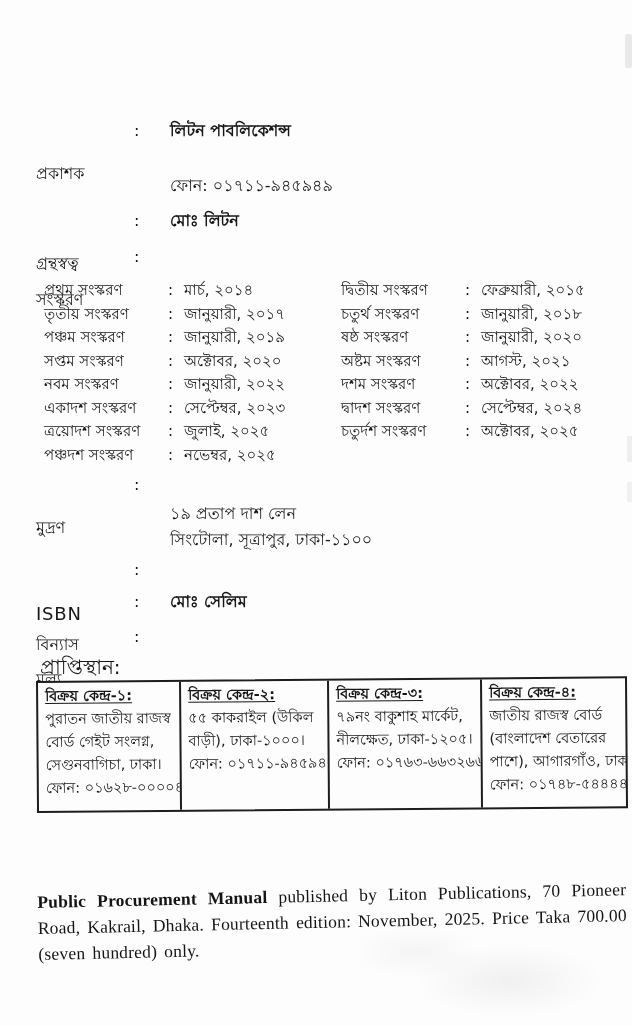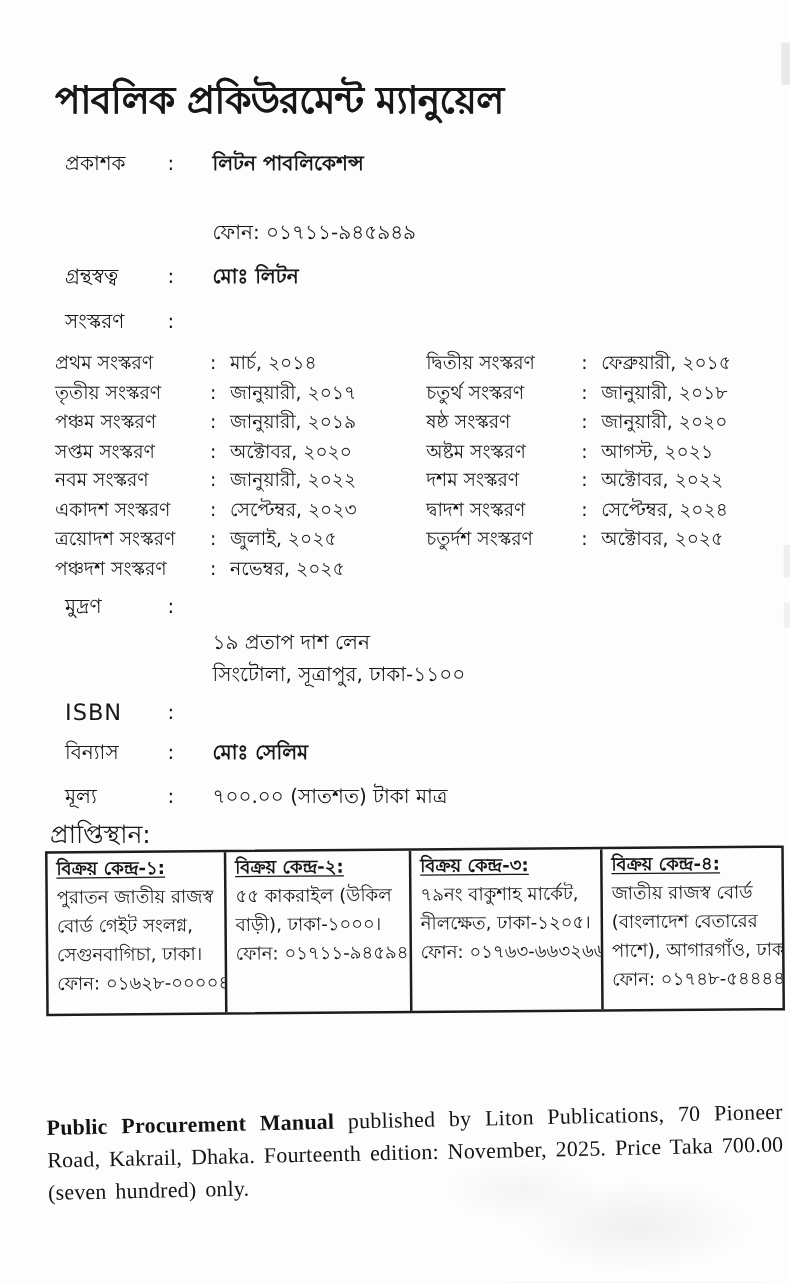--- a/index.html
+++ b/index.html
@@ -7,21 +7,21 @@
     position:relative;width:632px;height:1026px;background:#fdfdfd;
     overflow:hidden;color:#171717;
     font-family:"DejaVu Sans","Liberation Sans",sans-serif;
   }
   .bn{font-size:16px;line-height:22px;white-space:nowrap;}
   .title{
     position:absolute;left:44px;top:62px;font-size:30px;line-height:38px;
     font-weight:700;letter-spacing:-0.5px;white-space:nowrap;
   }
   .frow{position:absolute;left:0;top:0;width:632px;height:23px;}
-  .flabel{position:absolute;left:52px;}
+  .flabel{position:absolute;left:36px;margin-top:43px;}
   .fcolon{position:absolute;left:134px;}
   .fvalue{position:absolute;left:170px;}
   .bv{font-weight:700;text-align:right;}
   .latin{font-size:18px;letter-spacing:0.8px;}
   .isbnval{font-size:17px;letter-spacing:1.2px;}
   
   .ed{position:absolute;left:44px;width:588px;height:23px;font-size:15px;line-height:21px;white-space:nowrap;}
   .ed span{position:absolute;top:0;}
   .el{left:0;}   .ec{left:124px;}  .ev{left:140px;}
   .rl{left:297px;} .rc{left:421px;} .rv{left:437px;}
@@ -57,21 +57,20 @@
     background:radial-gradient(ellipse at center,rgba(0,0,0,0.05),rgba(0,0,0,0) 70%);}
   .smudge2{position:absolute;right:150px;bottom:48px;width:130px;height:52px;
     background:radial-gradient(ellipse at center,rgba(0,0,0,0.035),rgba(0,0,0,0) 70%);}
   .ink{text-shadow:0 0 0.5px rgba(20,20,20,0.45);}
 </style>
 </head>
 <body>
 
 <div class="page">
 
-  <div class="title ink">পাবলিক প্রকিউরমেন্ট ম্যানুয়েল</div>
 
   <div class="frow bn" style="top:120px">
     <span class="flabel">প্রকাশক</span>
     <span class="fcolon">:</span>
     <span class="fvalue bv">লিটন পাবলিকেশন্স</span>
   </div>
   <div class="frow bn" style="top:175px">
     <span class="fvalue">ফোন: ০১৭১১-৯৪৫৯৪৯</span>
   </div>
 
@@ -169,21 +168,20 @@
 
   <div class="frow bn" style="top:591px">
     <span class="flabel">বিন্যাস</span>
     <span class="fcolon">:</span>
     <span class="fvalue bv">মোঃ সেলিম</span>
   </div>
 
   <div class="frow bn" style="top:626px">
     <span class="flabel">মূল্য</span>
     <span class="fcolon">:</span>
-    <span class="fvalue">৭০০.০০ (সাতশত) টাকা মাত্র</span>
   </div>
 
   <div class="outlets-heading bn">প্রাপ্তিস্থান:</div>
 
   <div class="sc-table">
     <div class="sc-cell b c1">
       <div class="sc-title">বিক্রয় কেন্দ্র-১:</div>
       <div class="sc-line">পুরাতন জাতীয় রাজস্ব</div>
       <div class="sc-line">বোর্ড গেইট সংলগ্ন,</div>
       <div class="sc-line">সেগুনবাগিচা, ঢাকা।</div>

